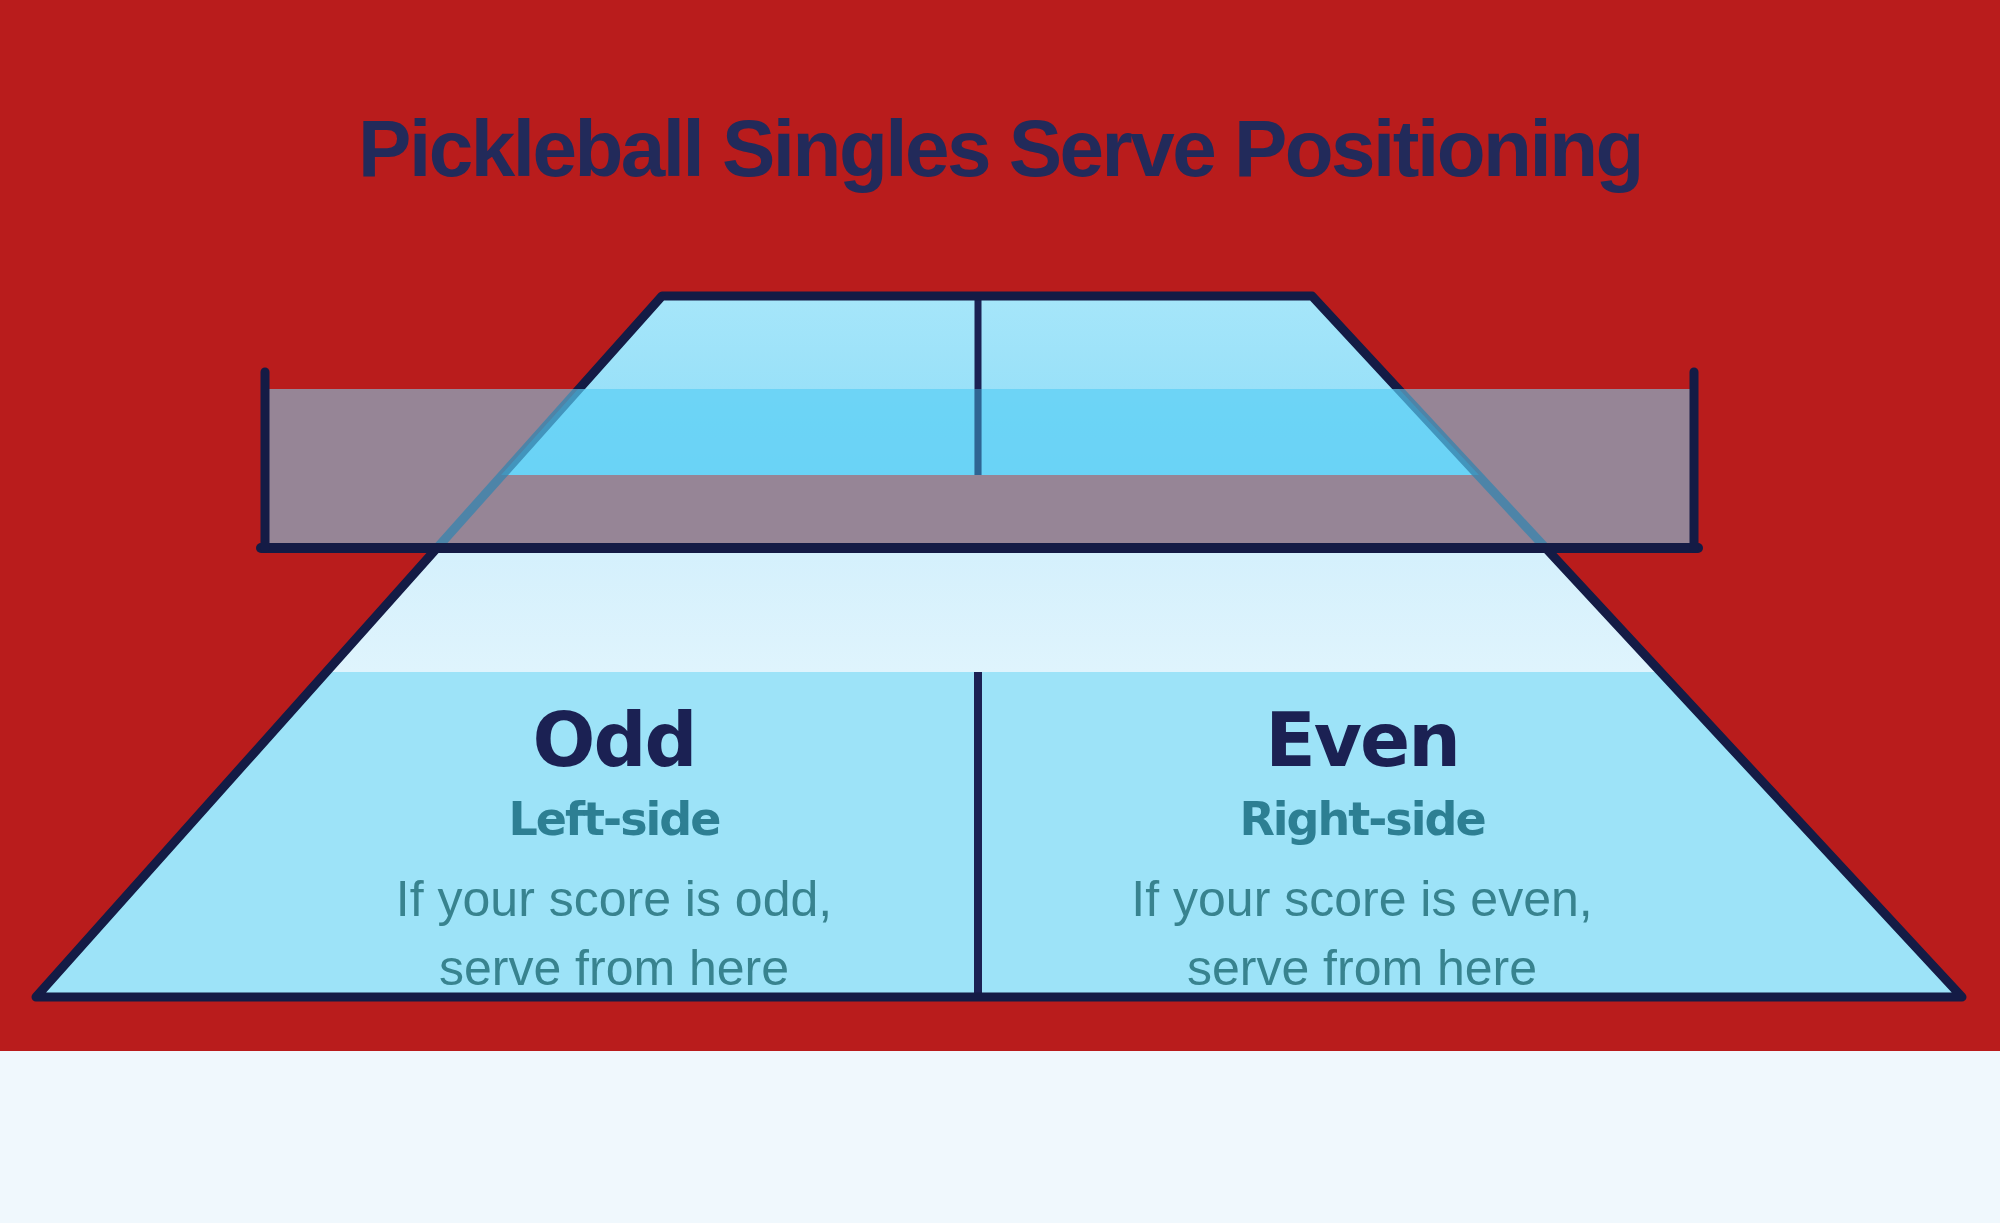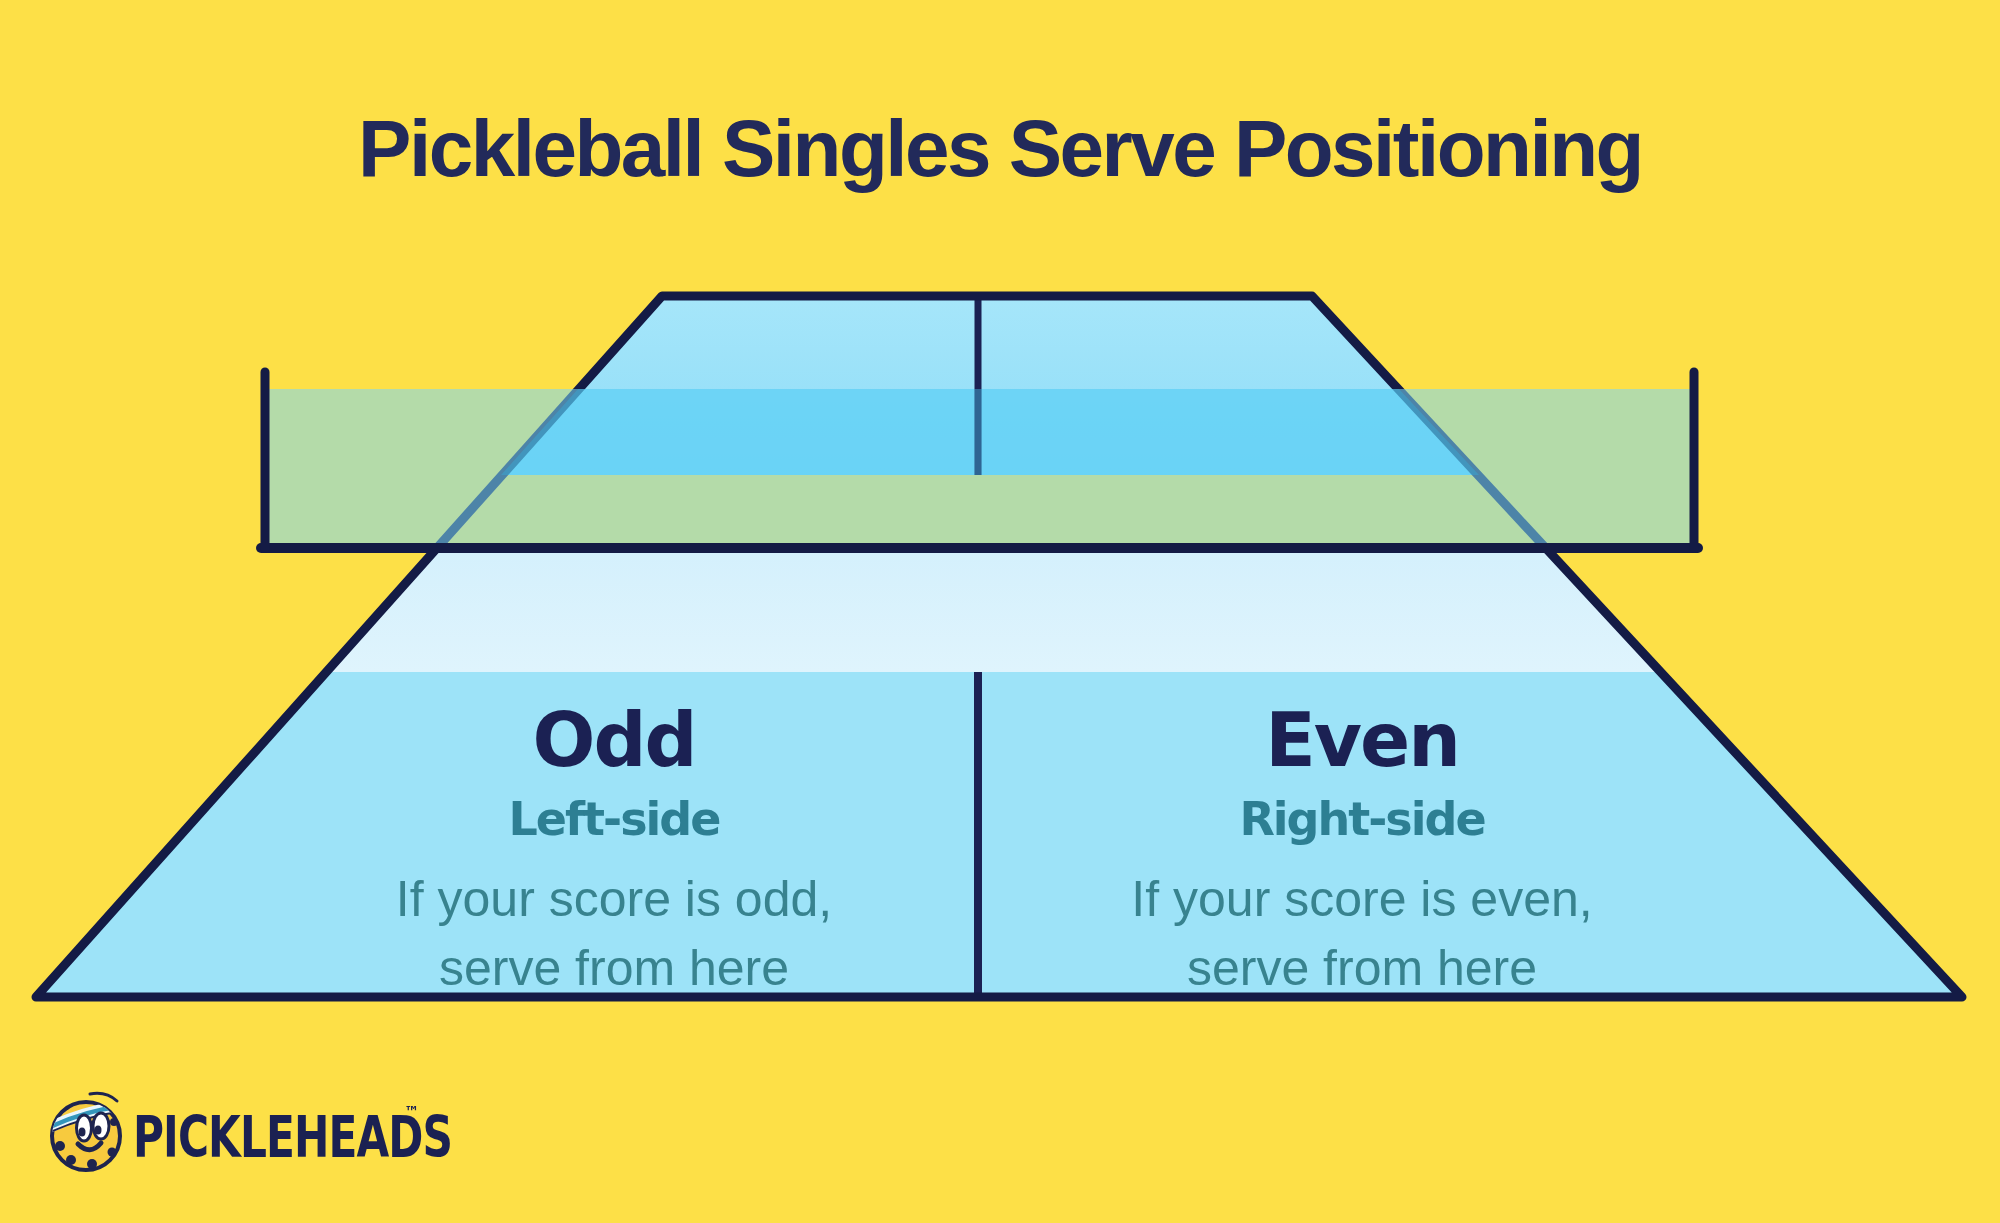--- a/index.html
+++ b/index.html
@@ -1,16 +1,16 @@
 <!DOCTYPE html>
 <html><head>
 <meta charset="utf-8">
 <style>
   html,body{margin:0;padding:0;background:#f0f8fd;}
-  .stage{position:relative;width:2000px;height:1223px;background:#fde047;overflow:hidden;
+  .stage{position:relative;width:2000px;height:1051px;background:#b91c1c;overflow:hidden;
          font-family:"Liberation Sans",sans-serif;}
   svg{display:block;position:absolute;top:0;left:0;}
   .title-text{font-family:"Liberation Sans",sans-serif;font-weight:700;font-size:80px;
               letter-spacing:-2.5px;fill:#222a5a;}
   .heading-text{font-family:"DejaVu Sans",sans-serif;font-weight:700;font-size:74px;
                 letter-spacing:-2px;fill:#1b2153;}
   .side-text{font-family:"DejaVu Sans",sans-serif;font-weight:700;font-size:46px;
              letter-spacing:-2px;fill:#2d7f93;}
   .body-text{font-family:"Liberation Sans",sans-serif;font-weight:400;font-size:50px;
              fill:#38838f;}

